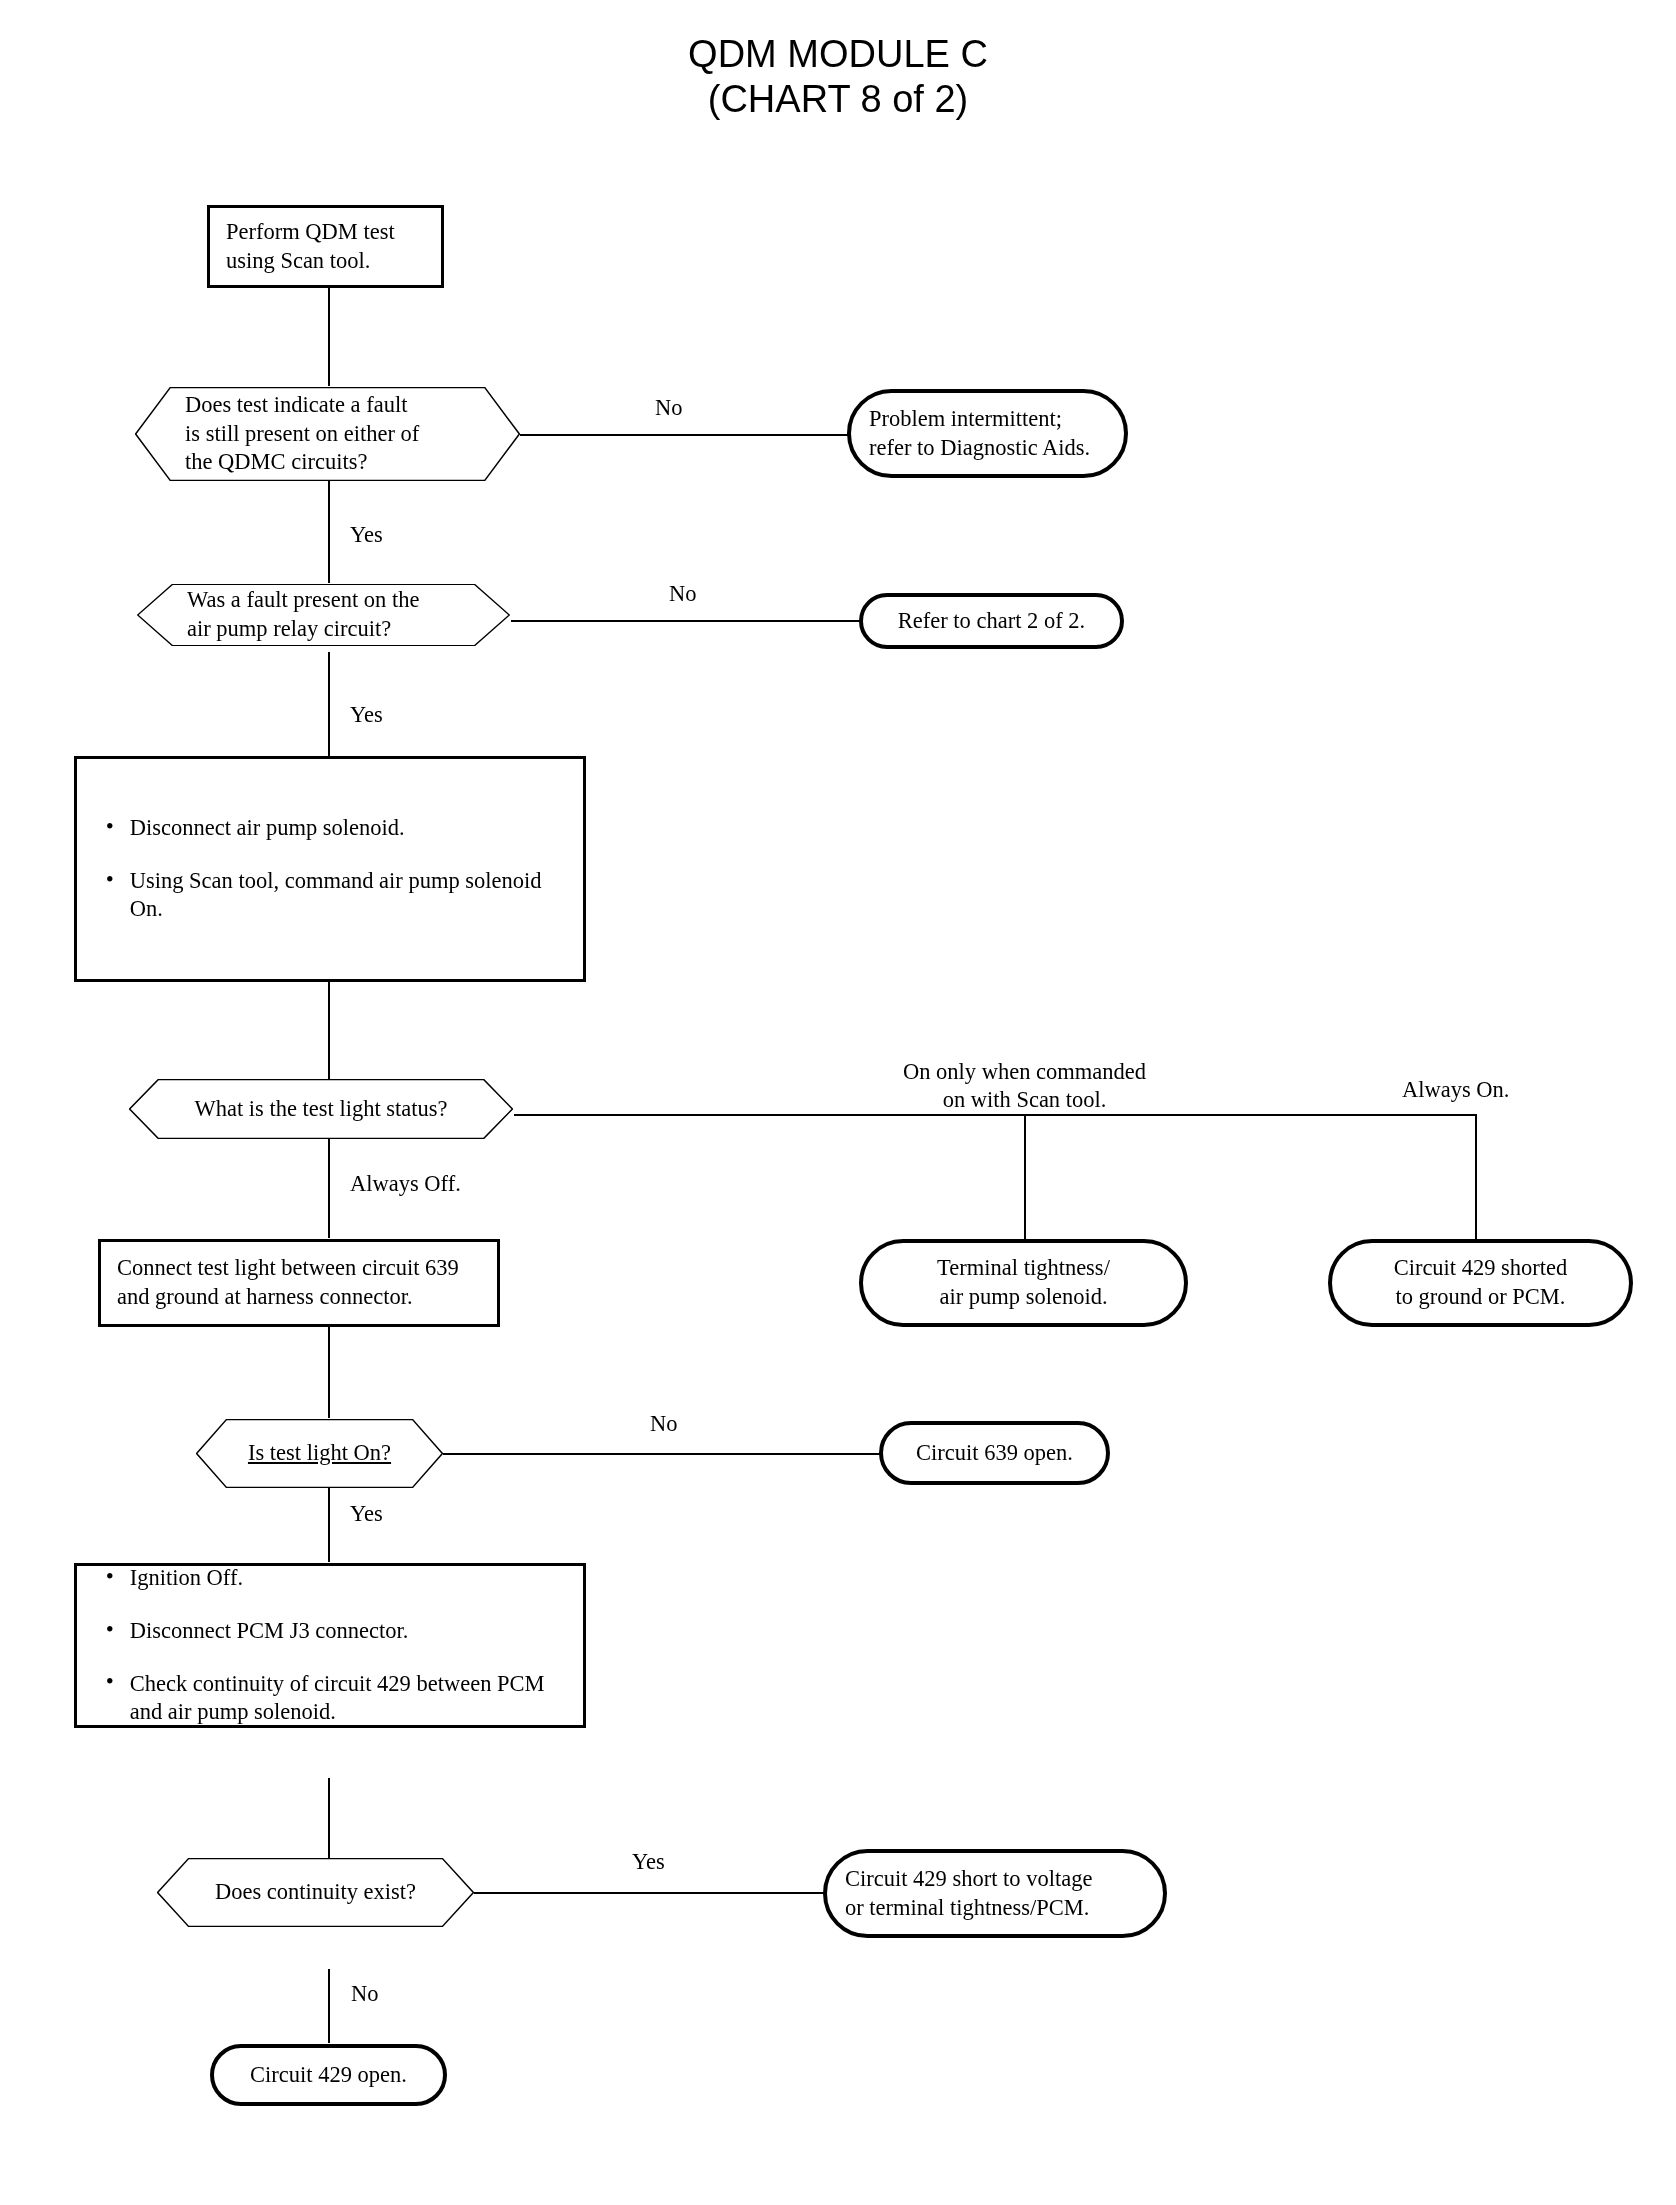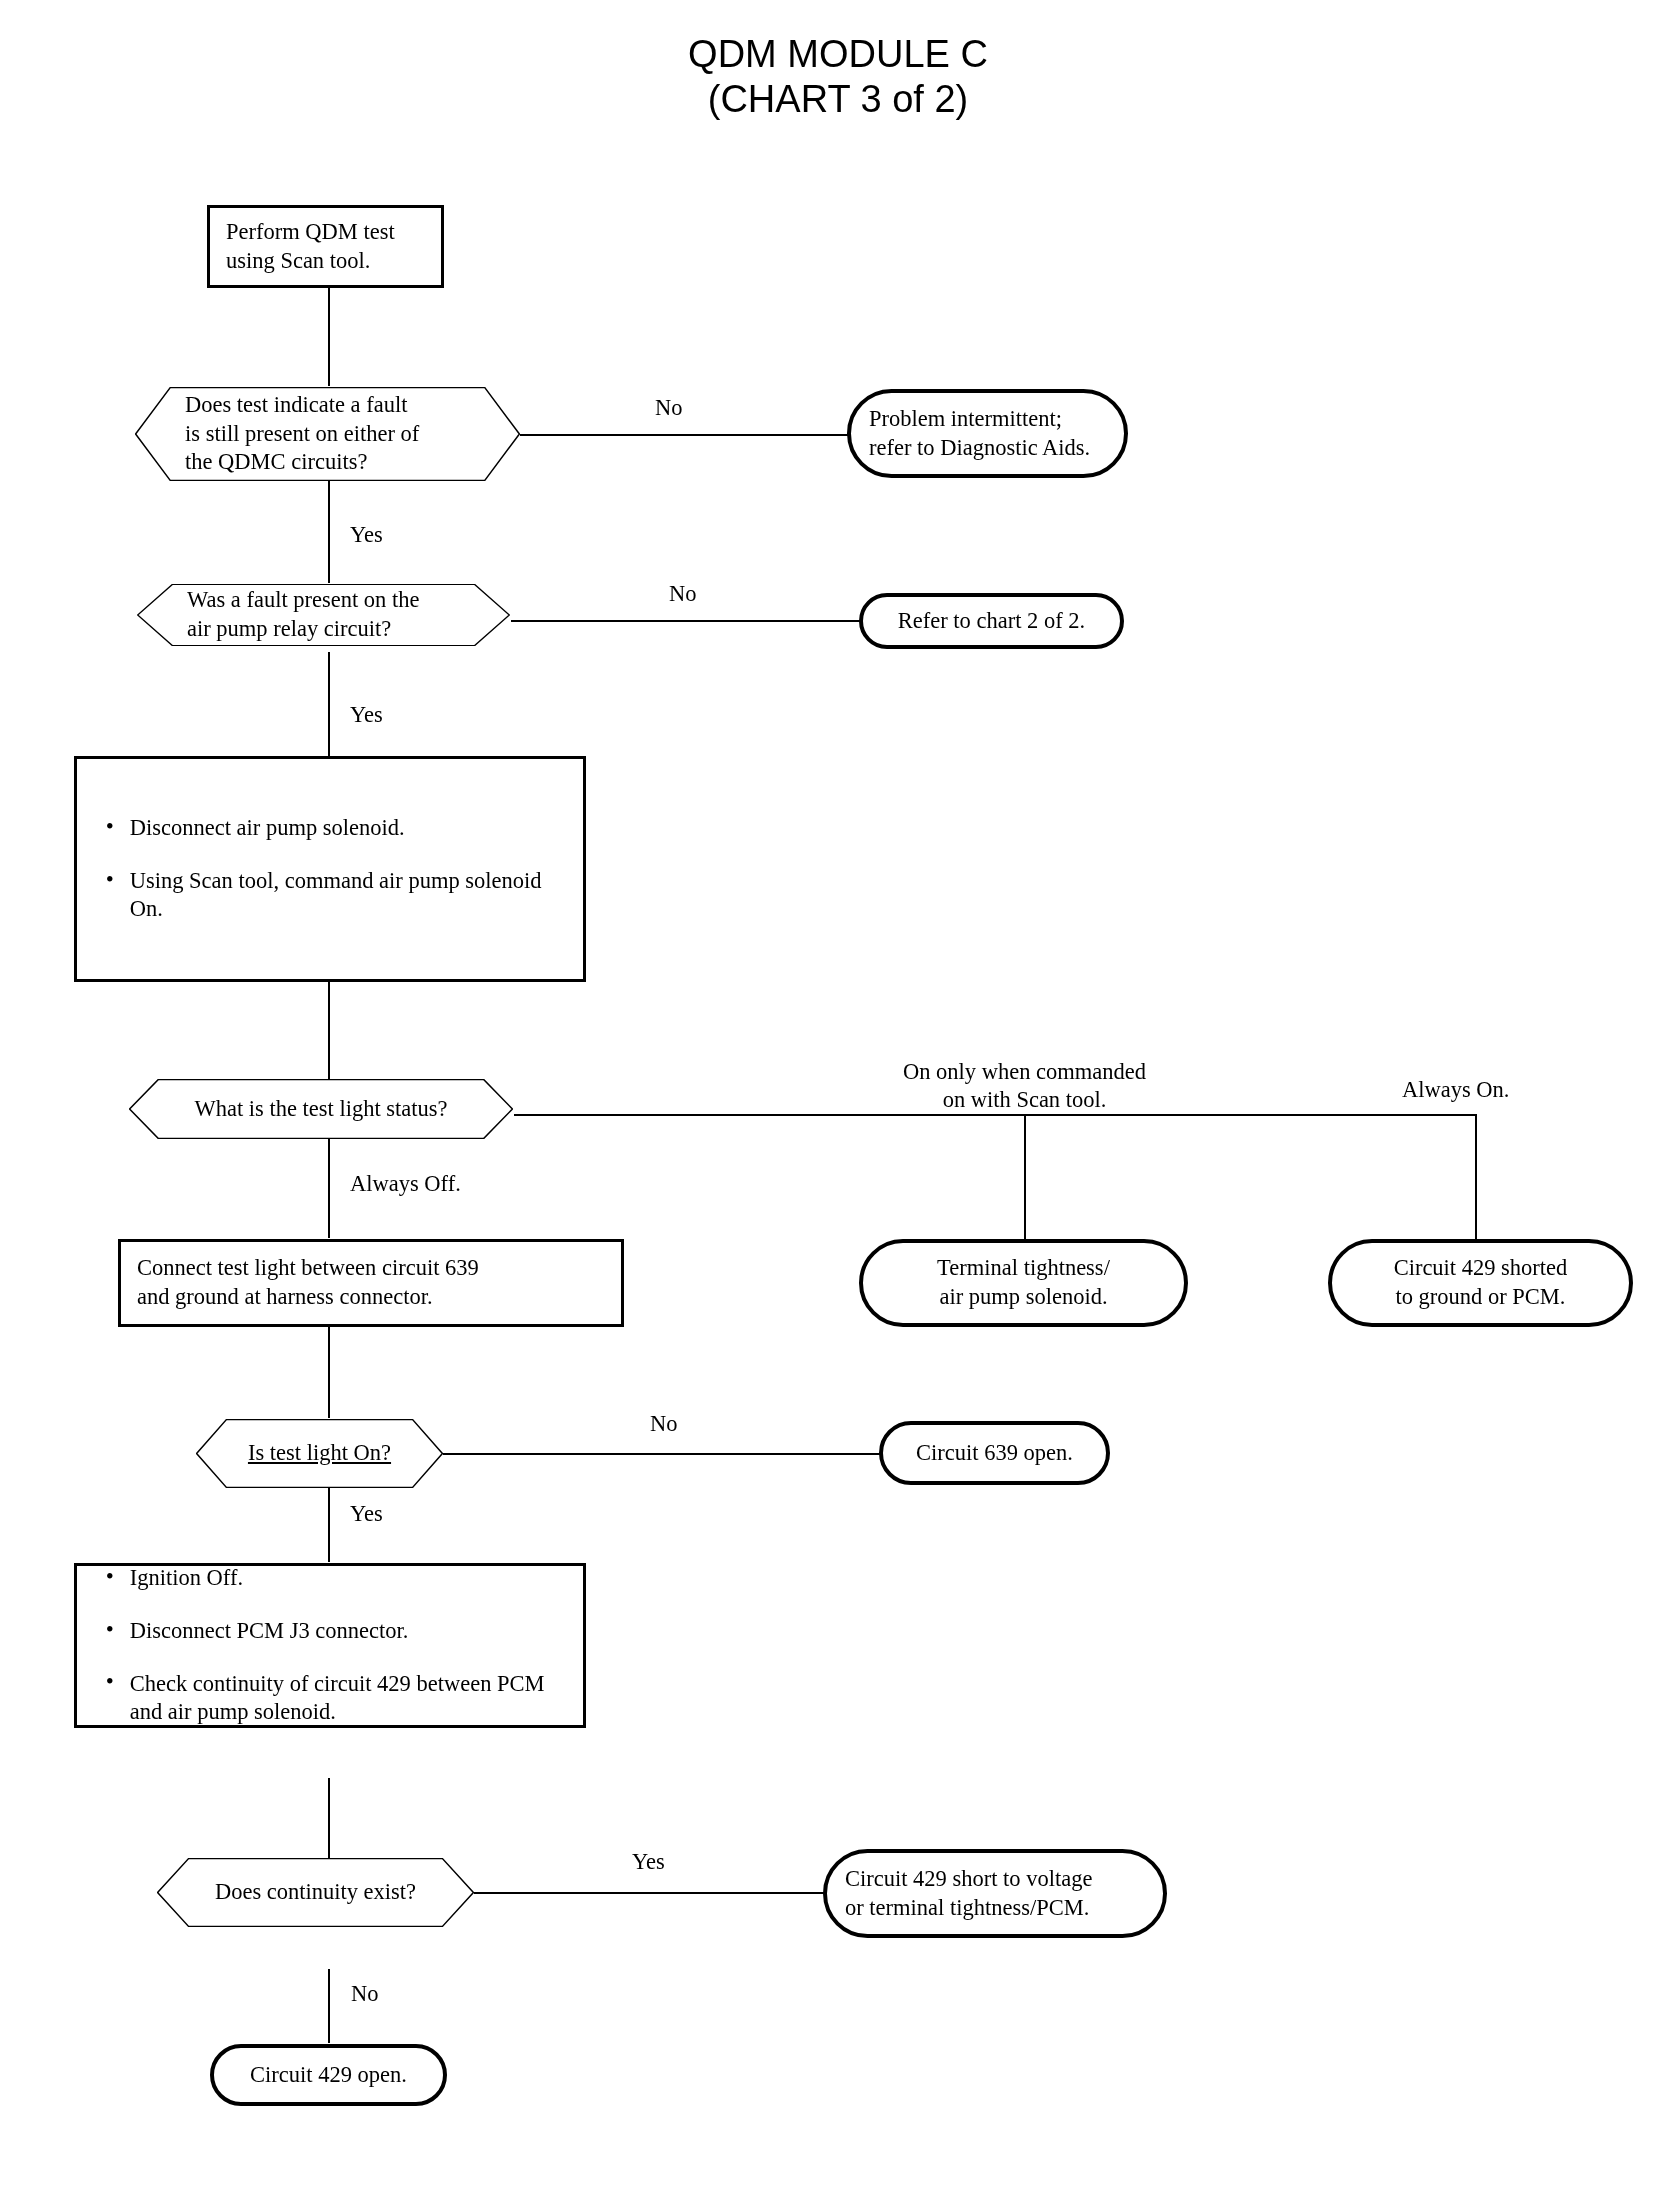--- a/index.html
+++ b/index.html
@@ -54,21 +54,21 @@
   
   .elabel{position:absolute; font-size:22.5px; line-height:28px; color:#000;
           white-space:pre; background:transparent;}
   .elabel.c{text-align:center;}
 </style>
 </head>
 <body>
 
 <div id="chart-title">
   <span>QDM MODULE C</span>
-  <span class="l2">(CHART 3 of 2)</span>
+  <span class="l2">(CHART 8 of 2)</span>
 </div>
 
 <div class="ln vln" style="left:328px;top:288px;height:98px;"></div>
 <div class="ln vln" style="left:328px;top:480px;height:103px;"></div>
 <div class="ln vln" style="left:328px;top:652px;height:105px;"></div>
 <div class="ln vln" style="left:328px;top:980px;height:128px;"></div>
 <div class="ln vln" style="left:328px;top:1135px;height:103px;"></div>
 <div class="ln vln" style="left:328px;top:1326px;height:92px;"></div>
 <div class="ln vln" style="left:328px;top:1487px;height:75px;"></div>
 <div class="ln vln" style="left:328px;top:1778px;height:111px;"></div>
@@ -124,21 +124,21 @@
   </ul>
 </div>
 
 <div class="node decision ctr" style="left:129px;top:1079px;width:384px;height:60px;">
   <svg viewBox="0 0 632 98" preserveAspectRatio="none">
     <polygon points="48,1 584,1 631,49 584,97 48,97 1,49" fill="#ffffff" stroke="#000000" stroke-width="2.4"></polygon>
   </svg>
   <div class="txt">What is the test light status?</div>
 </div>
 
-<div class="node process" style="left:118px;top:1239px;width:506px;height:88px;">
+<div class="node process" style="left:98px;top:1239px;width:402px;height:88px;">
   <div class="txt" style="white-space:pre-line;">Connect test light between circuit 639
 and ground at harness connector.</div>
 </div>
 
 <div class="node terminator" style="left:859px;top:1239px;width:329px;height:88px;">
   <div class="txt" style="white-space:pre-line;">Terminal tightness/
 air pump solenoid.</div>
 </div>
 
 <div class="node terminator" style="left:1328px;top:1239px;width:305px;height:88px;">

